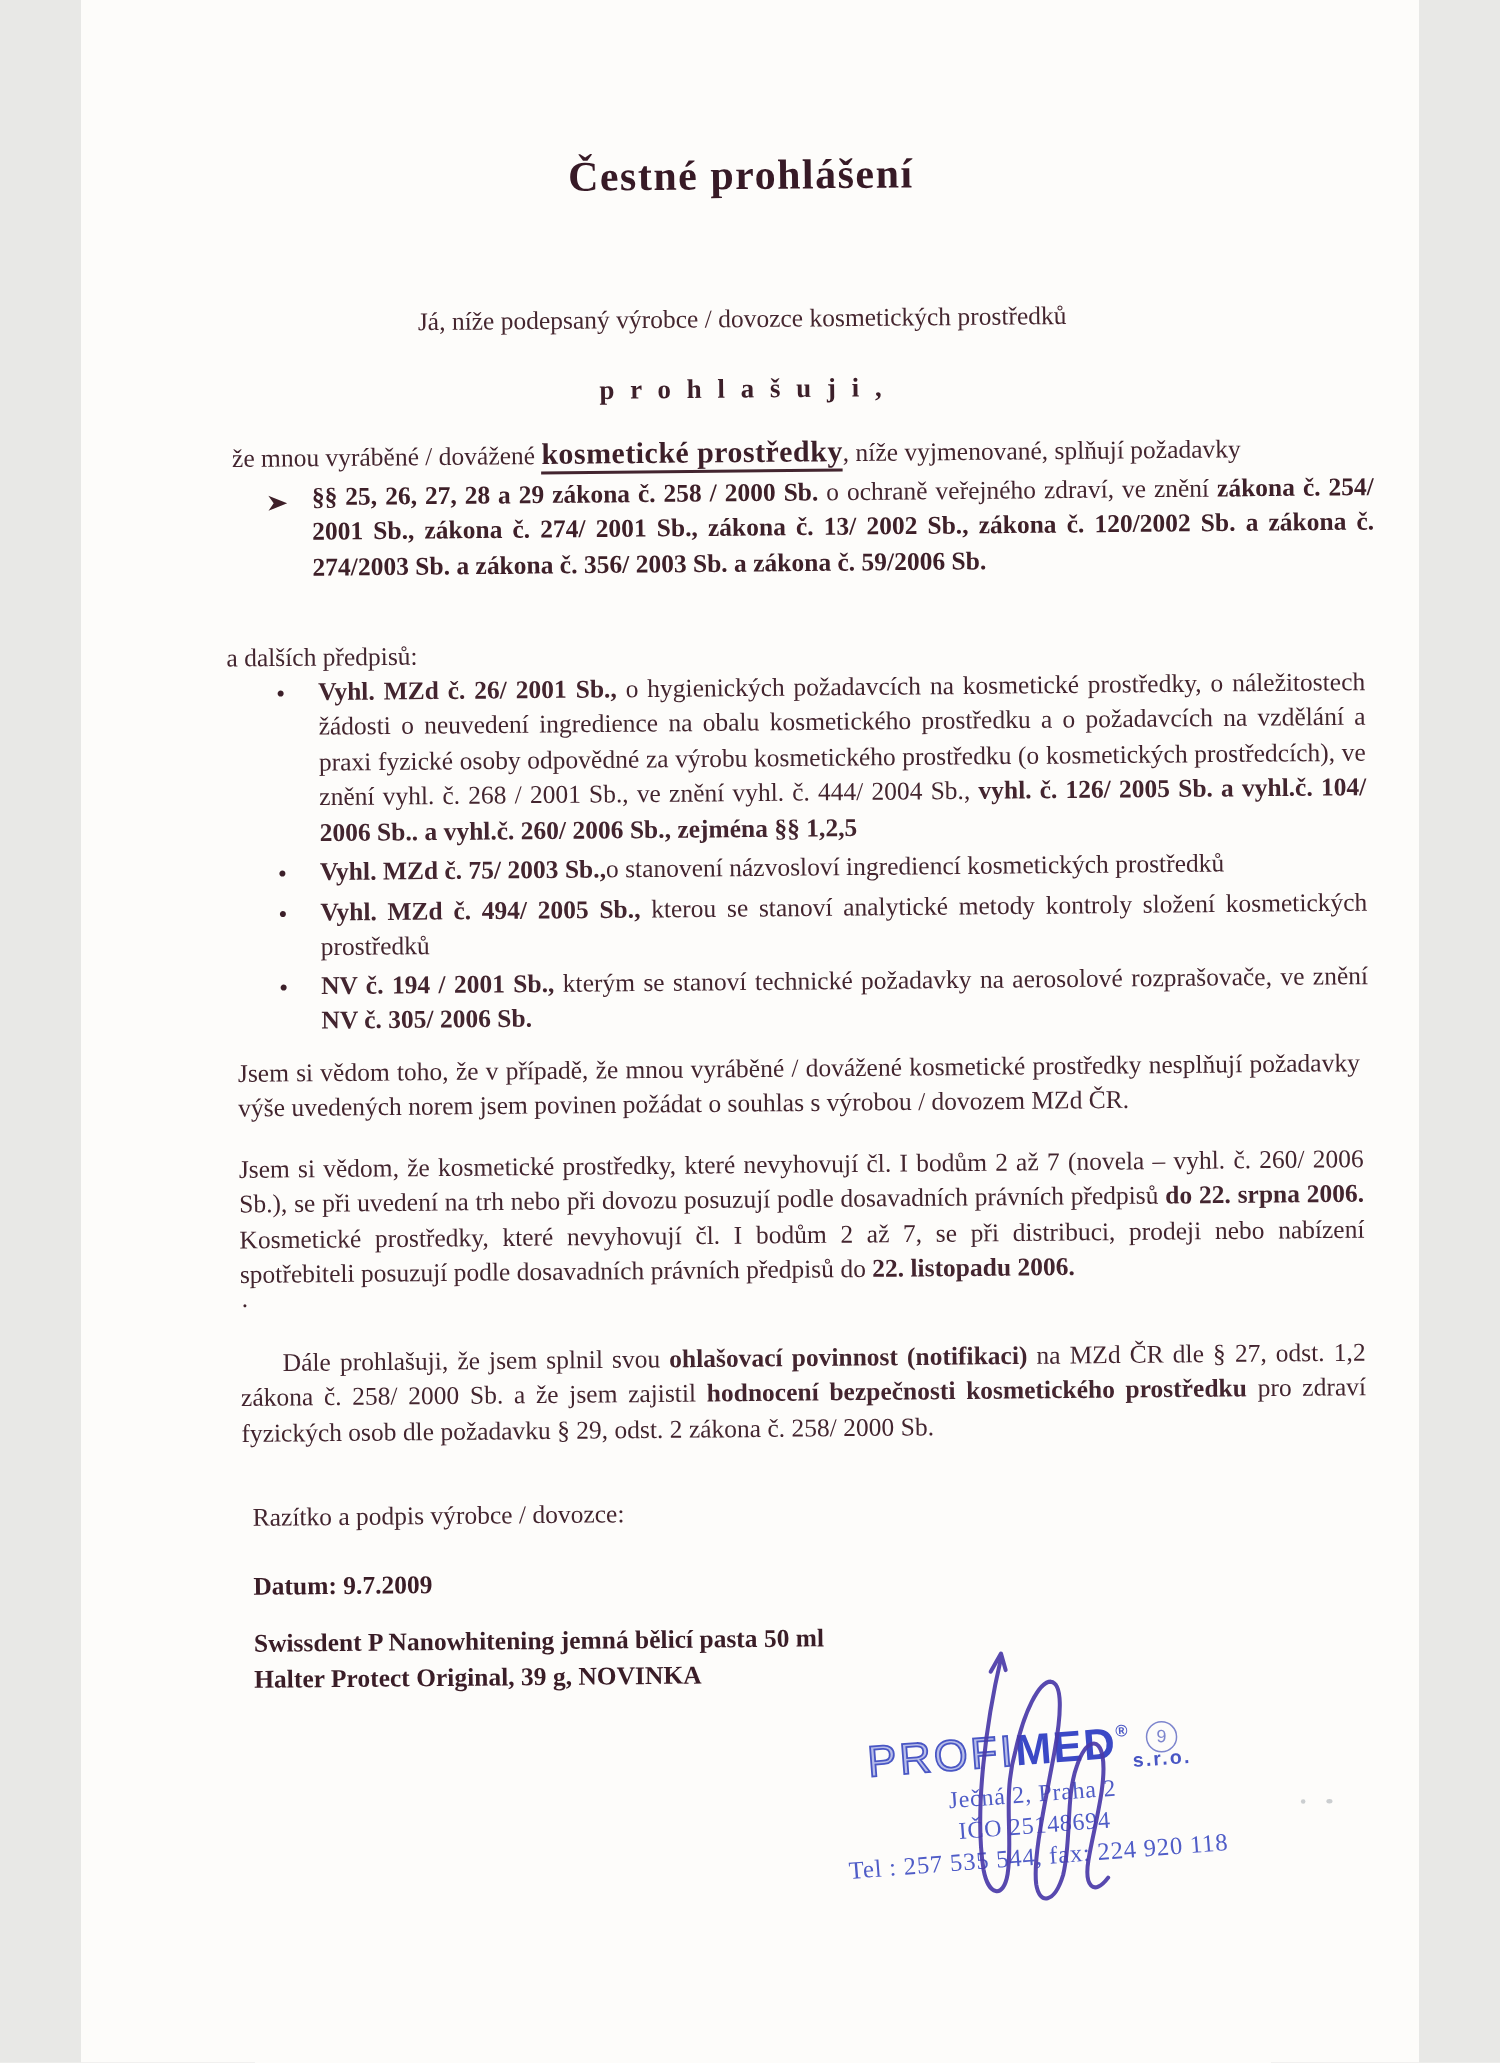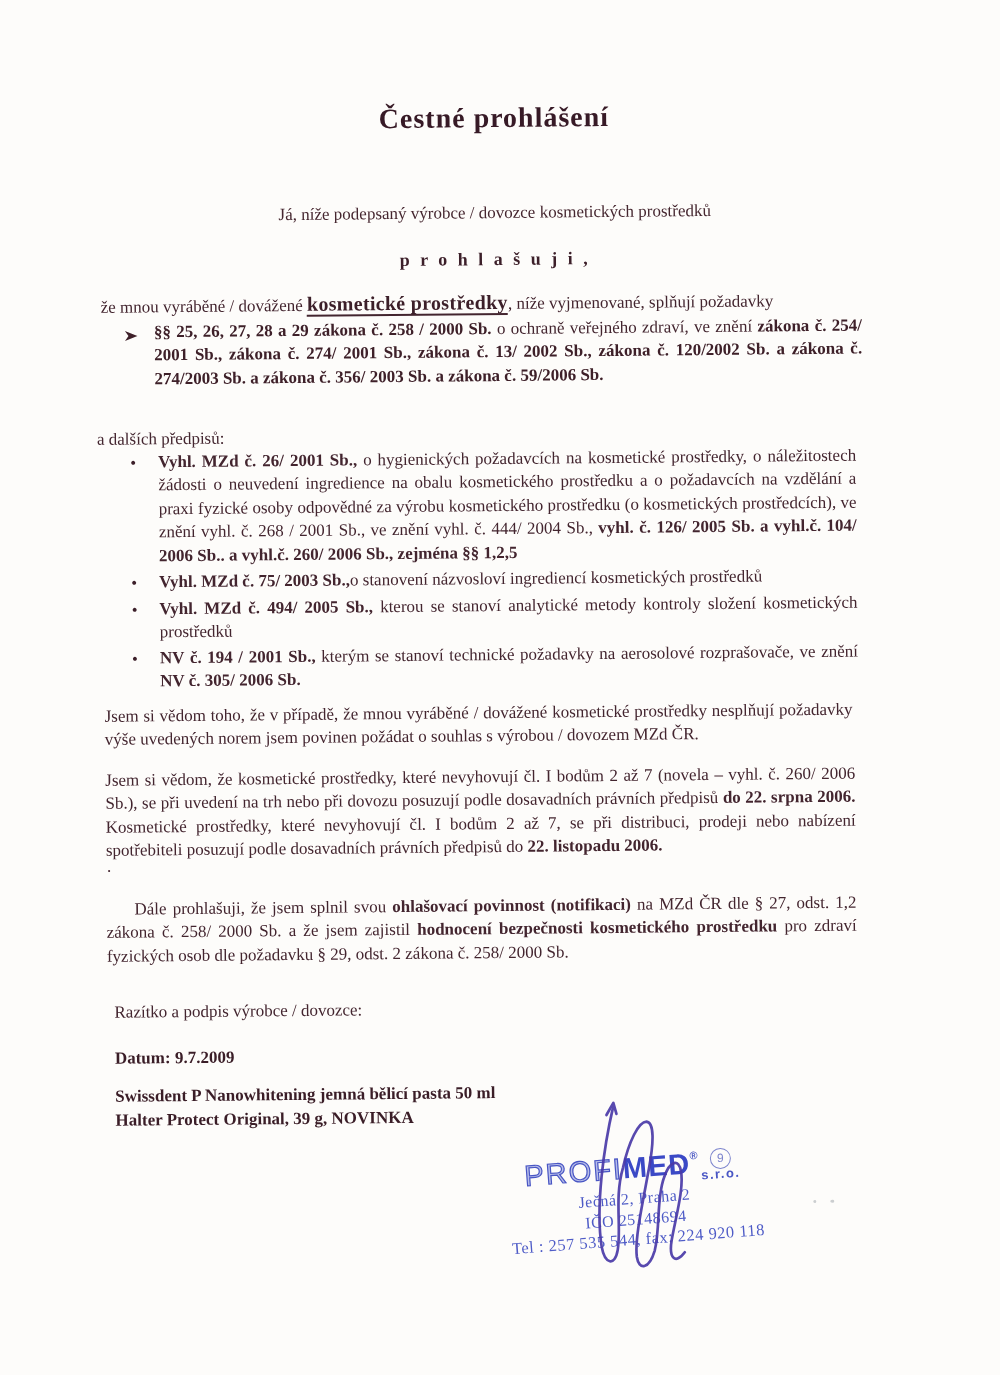--- a/index.html
+++ b/index.html
@@ -1,18 +1,18 @@
 <!DOCTYPE html>
 <html><head>
 <meta charset="utf-8">
 <style>
   html,body{margin:0;padding:0;background:#e8e8e6;}
   .page{
     position:relative;
-    width:1000px;height:1375px;
+    width:892px;height:1375px;
     margin:0 auto;
     background:#fdfcfa;
     overflow:hidden;
     font-family:"Liberation Serif","DejaVu Serif",serif;
     color:#41242e;
   }
   .scan{
     position:absolute;inset:0;
     transform:rotate(-0.55deg);
     transform-origin:50% 55%;

